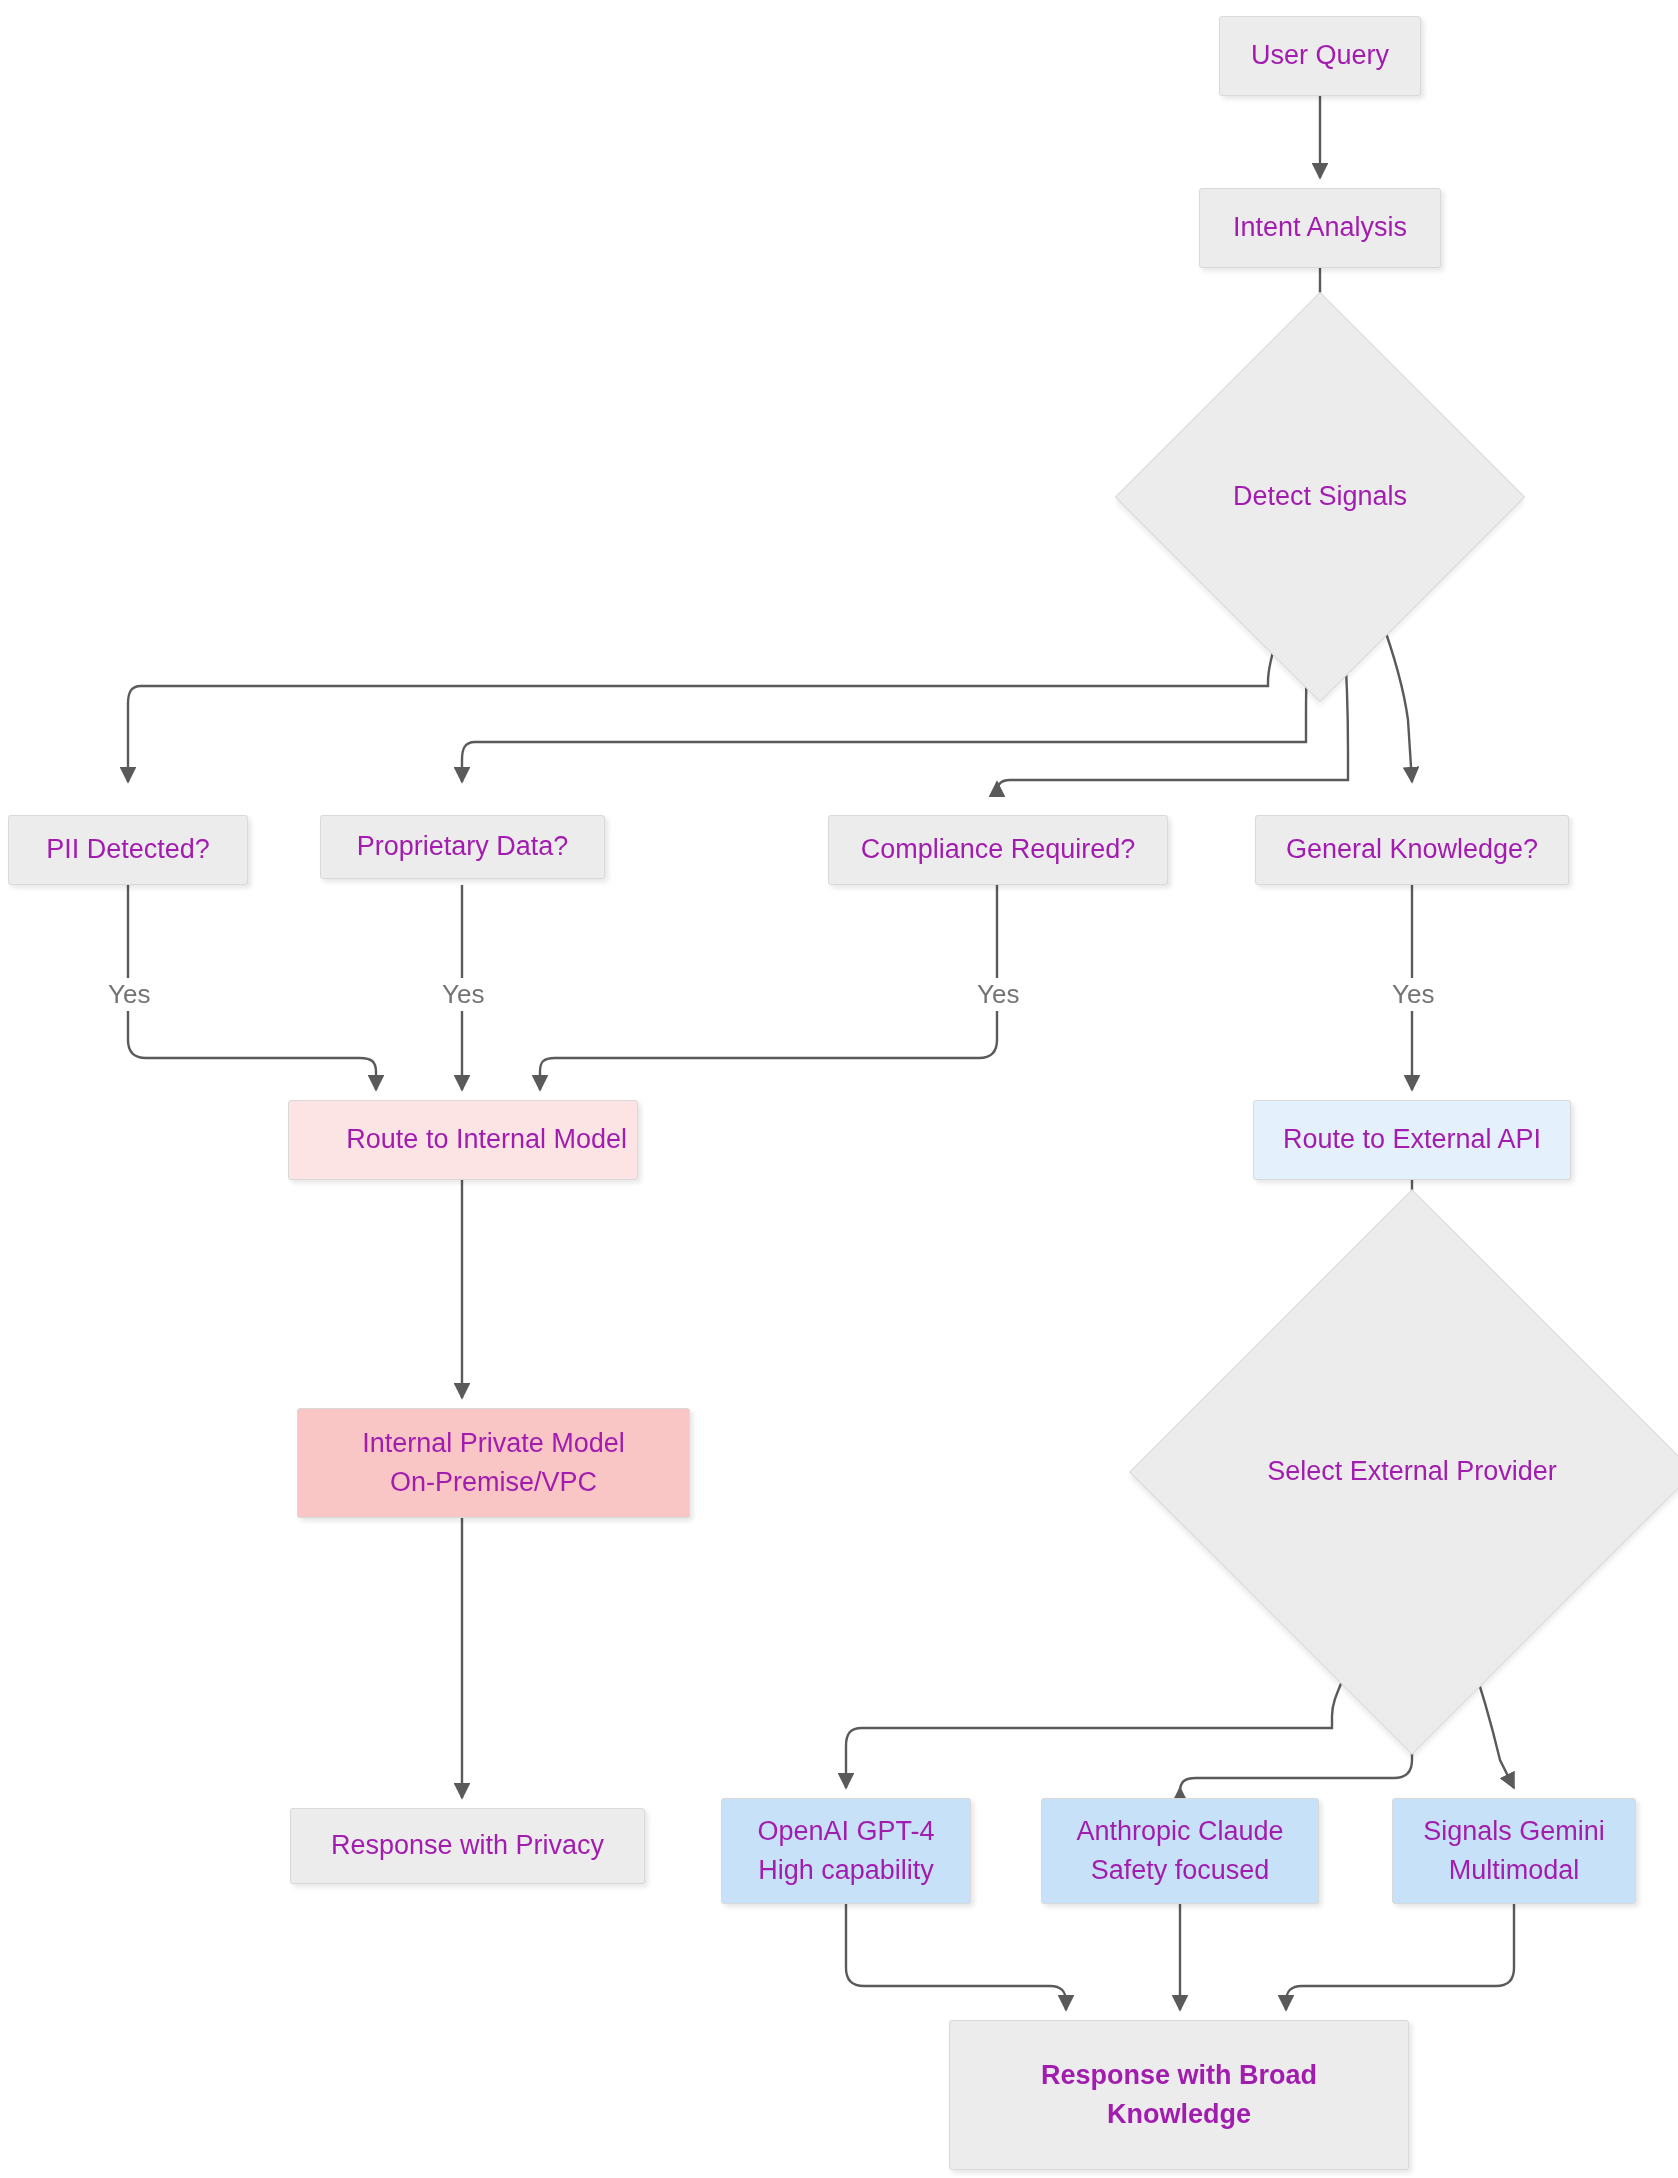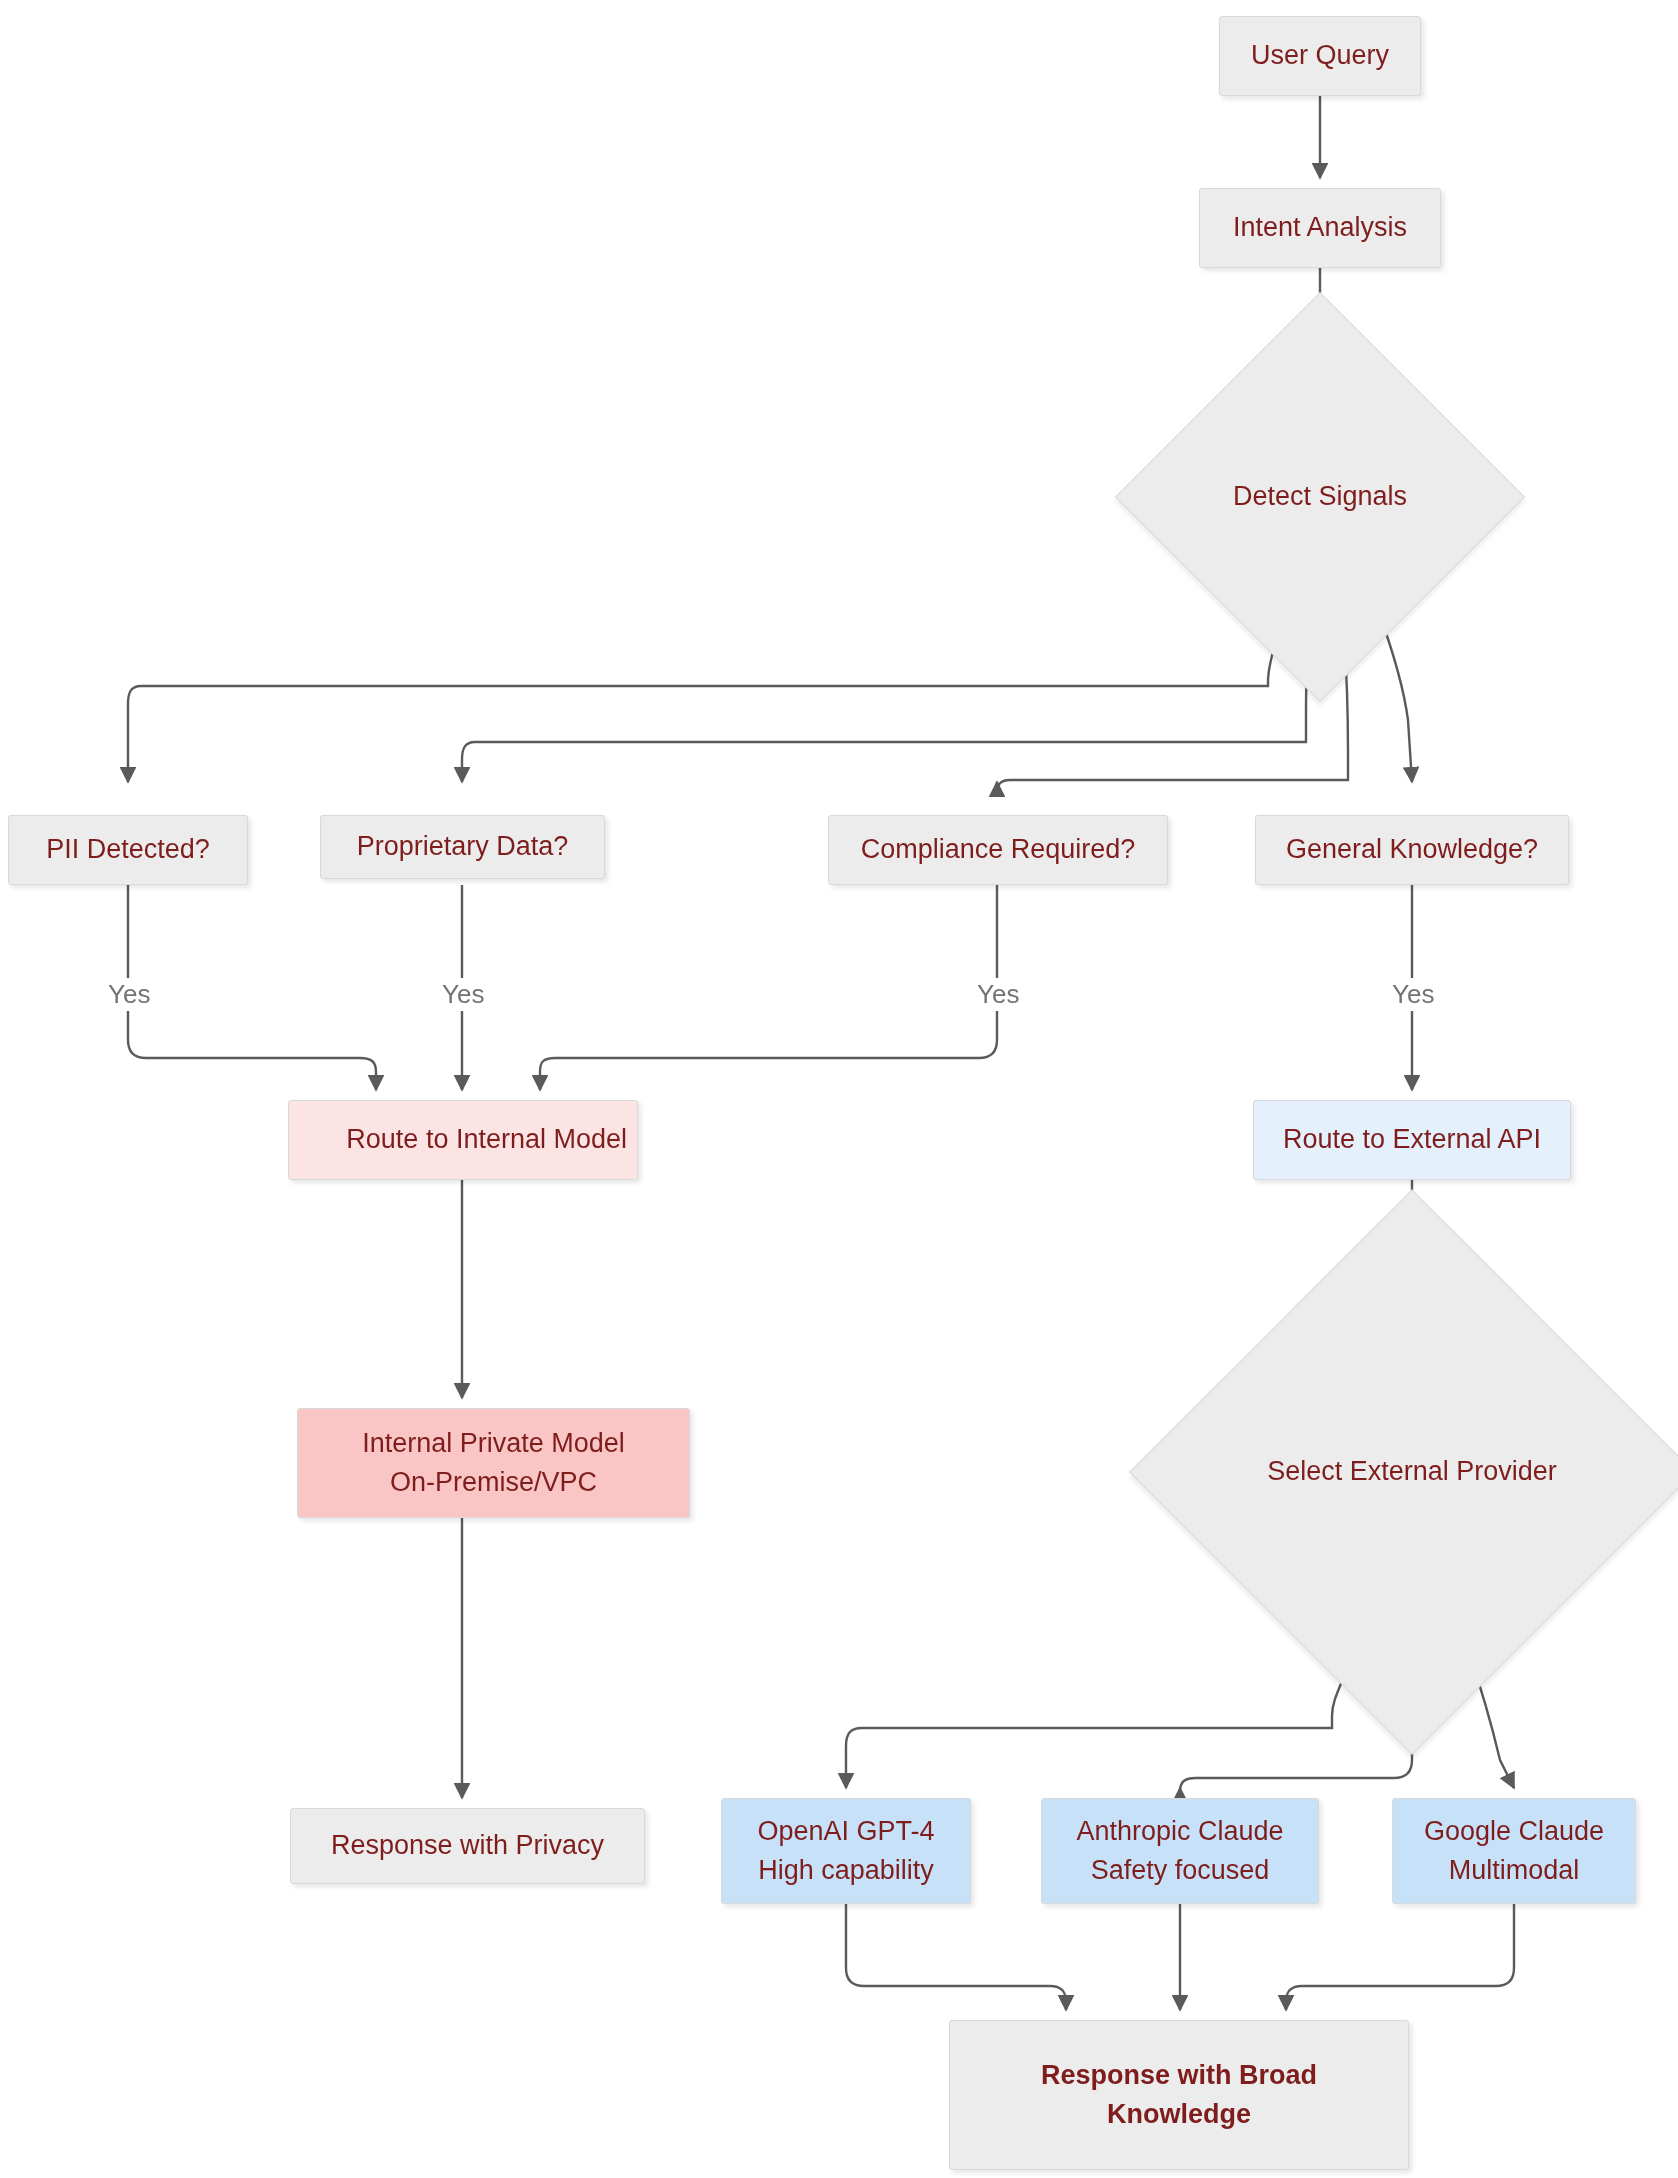--- a/index.html
+++ b/index.html
@@ -26,21 +26,21 @@
     height: 2178px;
     pointer-events: none;
   }
   .node {
     position: absolute;
     box-sizing: border-box;
     display: flex;
     align-items: center;
     justify-content: center;
     text-align: center;
-    color: #7f1d1d;
+    color: #a21caf;
     font-family: "Liberation Sans", sans-serif;
     font-size: 27px;
     line-height: 1.45;
     border-radius: 3px;
   }
   .node.rect {
     border: 1px solid #d9d9d9;
     box-shadow: 3px 3px 5px rgba(0,0,0,0.10);
   }
   .node.gray   { background: #ececec; }
@@ -197,21 +197,21 @@
     <span class="label">OpenAI GPT-4</span>
     <span class="label">High capability</span>
   </div>
 
   <div class="node rect blue-d" style="left:1041px; top:1798px; width:278px; height:106px; flex-direction:column;">
     <span class="label">Anthropic Claude</span>
     <span class="label">Safety focused</span>
   </div>
 
   <div class="node rect blue-d" style="left:1392px; top:1798px; width:244px; height:106px; flex-direction:column;">
-    <span class="label">Google Claude</span>
+    <span class="label">Signals Gemini</span>
     <span class="label">Multimodal</span>
   </div>
 
   <div class="node rect gray" style="left:949px; top:2020px; width:460px; height:150px; flex-direction:column;font-weight:bold;">
     <span class="label">Response with Broad</span>
     <span class="label">Knowledge</span>
   </div>
 
 </div>
 

